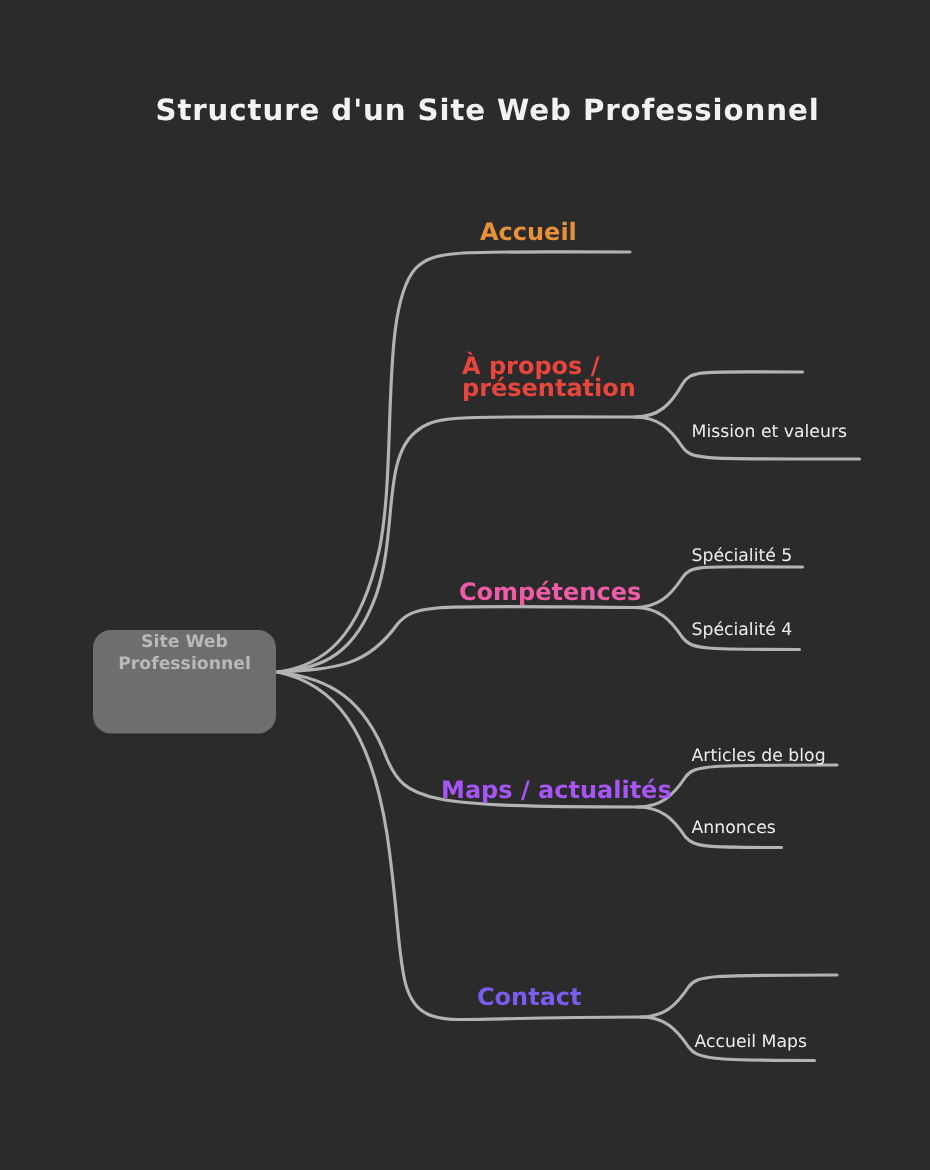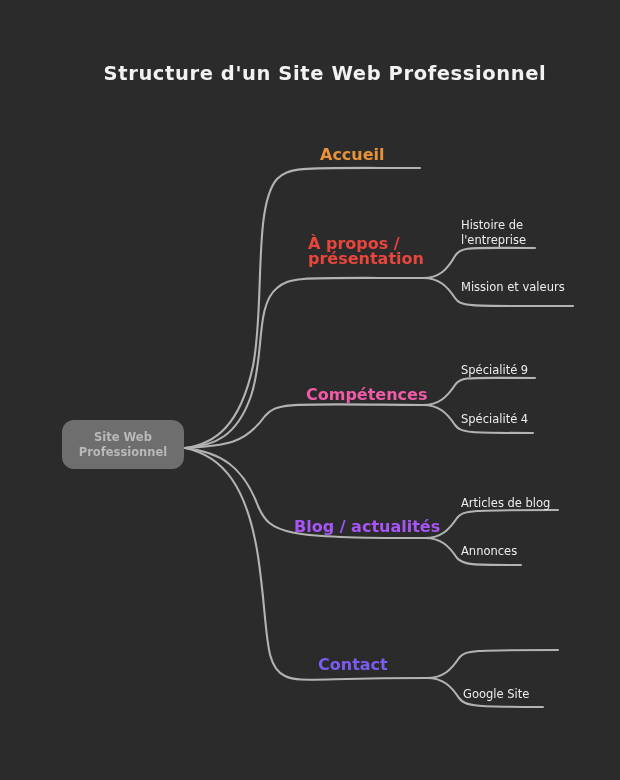--- a/index.html
+++ b/index.html
@@ -56,25 +56,24 @@
     font-weight: normal;
     color: #ededed;
     line-height: 15px;
     white-space: pre-line;
   }
   #root-node {
     position: absolute;
     left: 47px;
     top: 404px;
     width: 122px;
-    height: 49px;
+    height: 69px;
     background: #6e6e6e;
     border-radius: 12px;
     display: flex;
-    align-items: center;
     justify-content: center;
   }
   #root-node-label {
     color: #b9b9b9;
     font-family: "DejaVu Sans", sans-serif;
     font-size: 11.5px;
     font-weight: bold;
     line-height: 15px;
     text-align: center;
     white-space: pre-line;
@@ -116,28 +115,26 @@
 
   <div id="root-node" style="background: rgb(110, 110, 110);">
     <div id="root-node-label" style="color: rgb(185, 185, 185);">Site Web
 Professionnel</div>
   </div>
 
   <div class="node-label" style="left: 305px; top: 131px; color: rgb(232, 145, 58);">Accueil</div>
   <div class="node-label" style="left: 293px; top: 220px; text-align: left; color: rgb(232, 69, 60);">À propos /
 présentation</div>
   <div class="node-label" style="left: 291px; top: 371px; color: rgb(240, 91, 168);">Compétences</div>
-  <div class="node-label" style="left: 279px; top: 503px; color: rgb(168, 85, 247);">Blog / actualités</div>
+  <div class="node-label" style="left: 279px; top: 503px; color: rgb(168, 85, 247);">Maps / actualités</div>
   <div class="node-label" style="left: 303px; top: 641px; color: rgb(124, 92, 240);">Contact</div>
 
-  <div class="leaf-label" style="left: 446px; top: 202px; color: rgb(237, 237, 237);">Histoire de
-l'entreprise</div>
   <div class="leaf-label" style="left: 446px; top: 264px; color: rgb(237, 237, 237);">Mission et valeurs</div>
 
-  <div class="leaf-label" style="left: 446px; top: 347px; color: rgb(237, 237, 237);">Spécialité 9</div>
+  <div class="leaf-label" style="left: 446px; top: 347px; color: rgb(237, 237, 237);">Spécialité 5</div>
   <div class="leaf-label" style="left: 446px; top: 396px; color: rgb(237, 237, 237);">Spécialité 4</div>
 
   <div class="leaf-label" style="left: 446px; top: 480px; color: rgb(237, 237, 237);">Articles de blog</div>
   <div class="leaf-label" style="left: 446px; top: 528px; color: rgb(237, 237, 237); text-align: right;">Annonces</div>
 
-  <div class="leaf-label" style="left: 448px; top: 671px; color: rgb(237, 237, 237);">Google Site</div>
+  <div class="leaf-label" style="left: 448px; top: 671px; color: rgb(237, 237, 237);">Accueil Maps</div>
 
 </div>
 
 </body></html>

